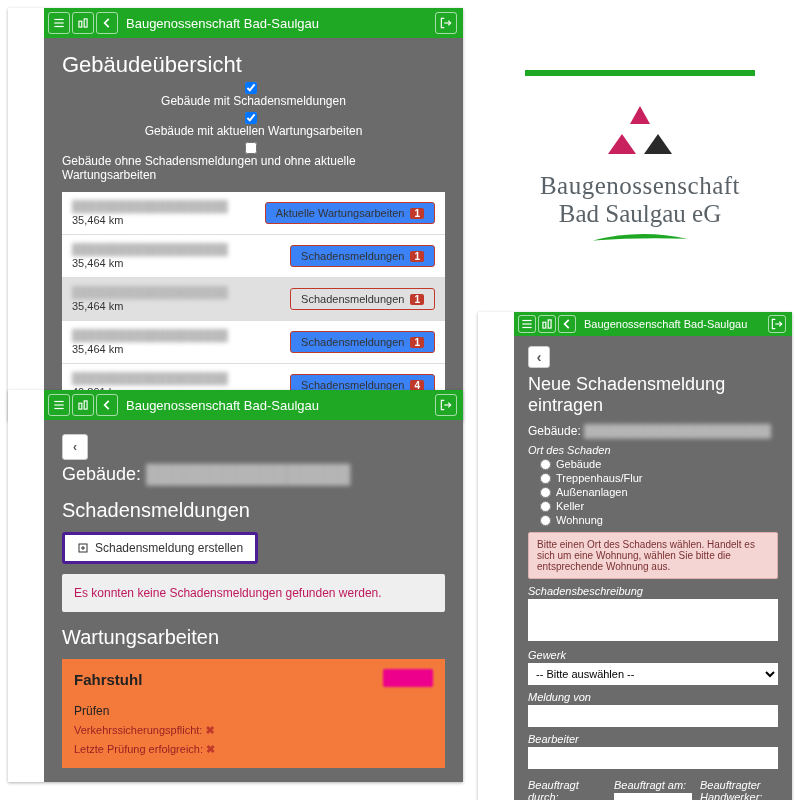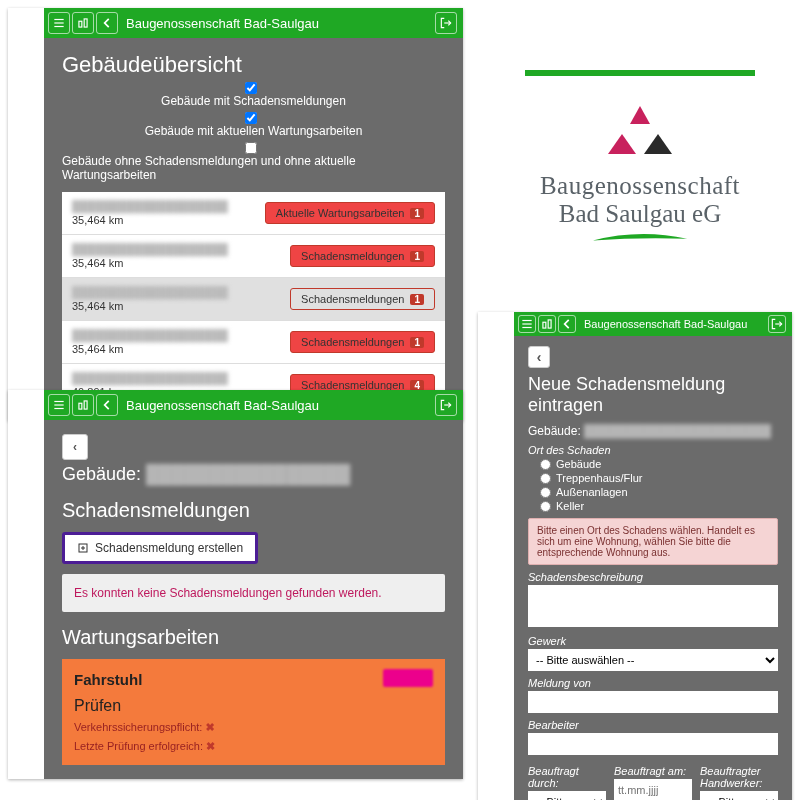--- a/index.html
+++ b/index.html
@@ -13,32 +13,32 @@
   .gray-body { background: #6b6b6b; color: #fff; padding: 14px 18px; }
   .h1 { font-size: 22px; font-weight: 300; margin-bottom: 2px; }
   .chk-line { display: flex; align-items: center; font-size: 12px; margin: 4px 0; flex-direction: column; }
   .chk-line input { margin-right: 6px; width: 12px; height: 12px; }
   .list { margin-top: 10px; }
   .row { background: #fff; color: #333; padding: 8px 10px; display: flex; align-items: center; justify-content: space-between; border-bottom: 1px solid #ddd; }
   .row.alt { background: #e0e0e0; }
   .row-left { font-size: 11px; }
   .row-title { color: #bbb; filter: blur(2px); font-size: 11px; margin-bottom: 2px; }
   .row-dist { color: #333; font-size: 11px; }
-  .pill { border: 1px solid #c0392b; color: #333; background: #ef4444; padding: 4px 10px; border-radius: 3px; font-size: 11px; display: inline-flex; align-items: center; cursor: pointer; }
+  .pill { border: 1px solid #c0392b; color: #333; background: #3b82f6; padding: 4px 10px; border-radius: 3px; font-size: 11px; display: inline-flex; align-items: center; cursor: pointer; }
   .pill.alt { background: #e0e0e0; }
   .badge { background: #c0392b; color: #fff; font-size: 10px; padding: 0 4px; margin-left: 6px; border-radius: 2px; font-weight: bold; }
   
   .backbtn { width: 26px; height: 26px; background: #fff; border: 1px solid #ccc; border-radius: 3px; display: flex; align-items: center; justify-content: center; font-weight: bold; color: #555; cursor: pointer; margin-bottom: 4px; }
   .h2 { font-size: 20px; font-weight: 300; margin: 14px 0 10px; color: #fff; }
   .white-btn { background: #fff; color: #333; border: 3px solid #4c1d95; border-radius: 3px; padding: 6px 12px; font-size: 12px; display: inline-flex; align-items: center; cursor: pointer; }
   .white-btn svg { width: 12px; height: 12px; margin-right: 6px; }
   .msgbox { background: #efefef; color: #be185d; padding: 12px; font-size: 12px; margin: 10px 0; border-radius: 2px; }
   .maint-card { background: #f47a3c; color: #222; padding: 12px; position: relative; }
   .maint-title { font-weight: bold; font-size: 15px; }
-  .maint-sub { font-size: 16px; margin-top: 9px; }
+  .maint-sub { font-size: 12px; margin-top: 16px; }
   .maint-line { font-size: 11px; color: #922; margin-top: 6px; }
   .maint-line .x { color: #c0392b; font-weight: bold; }
   .pink { position: absolute; right: 12px; top: 10px; width: 50px; height: 18px; background: #ec008c; border-radius: 2px; filter: blur(1px); }
   
   .logo-area { position: absolute; left: 490px; top: 70px; width: 300px; text-align: center; }
   .logo-bar { height: 6px; width: 230px; background: #1FA824; margin: 0 auto 30px; }
   .logo-shapes { position: relative; width: 120px; height: 60px; margin: 0 auto 6px; }
   .logo-text1 { font-family: Georgia, serif; font-size: 25px; color: #5a6268; letter-spacing: 0.5px; }
   .logo-text2 { font-family: Georgia, serif; font-size: 25px; color: #5a6268; }
   .swoosh { width: 120px; height: 12px; margin: 4px auto 0; }
@@ -260,20 +260,24 @@
         <span>Treppenhaus/Flur</span>
       </label>
     <label class="radio-line">
         <input type="radio" name="loc" style="">
         <span>Außenanlagen</span>
       </label>
     <label class="radio-line">
         <input type="radio" name="loc" style="">
         <span>Keller</span>
       </label>
+    <label class="radio-line">
+        <input type="radio" name="loc" style="">
+        <span>Wohnung</span>
+      </label>
     <div class="warnbox">Bitte einen Ort des Schadens wählen. Handelt es sich um eine Wohnung, wählen Sie bitte die entsprechende Wohnung aus.</div>
     <div class="lbl">Schadensbeschreibung</div>
     <textarea class="inp" style=""></textarea>
     <div class="lbl">Gewerk</div>
     <select class="inp"><option>-- Bitte auswählen --</option></select>
     <div class="lbl">Meldung von</div>
     <input class="inp" style="">
     <div class="lbl">Bearbeiter</div>
     <input class="inp half-gray" readonly="" style="">
     <div class="row3">

